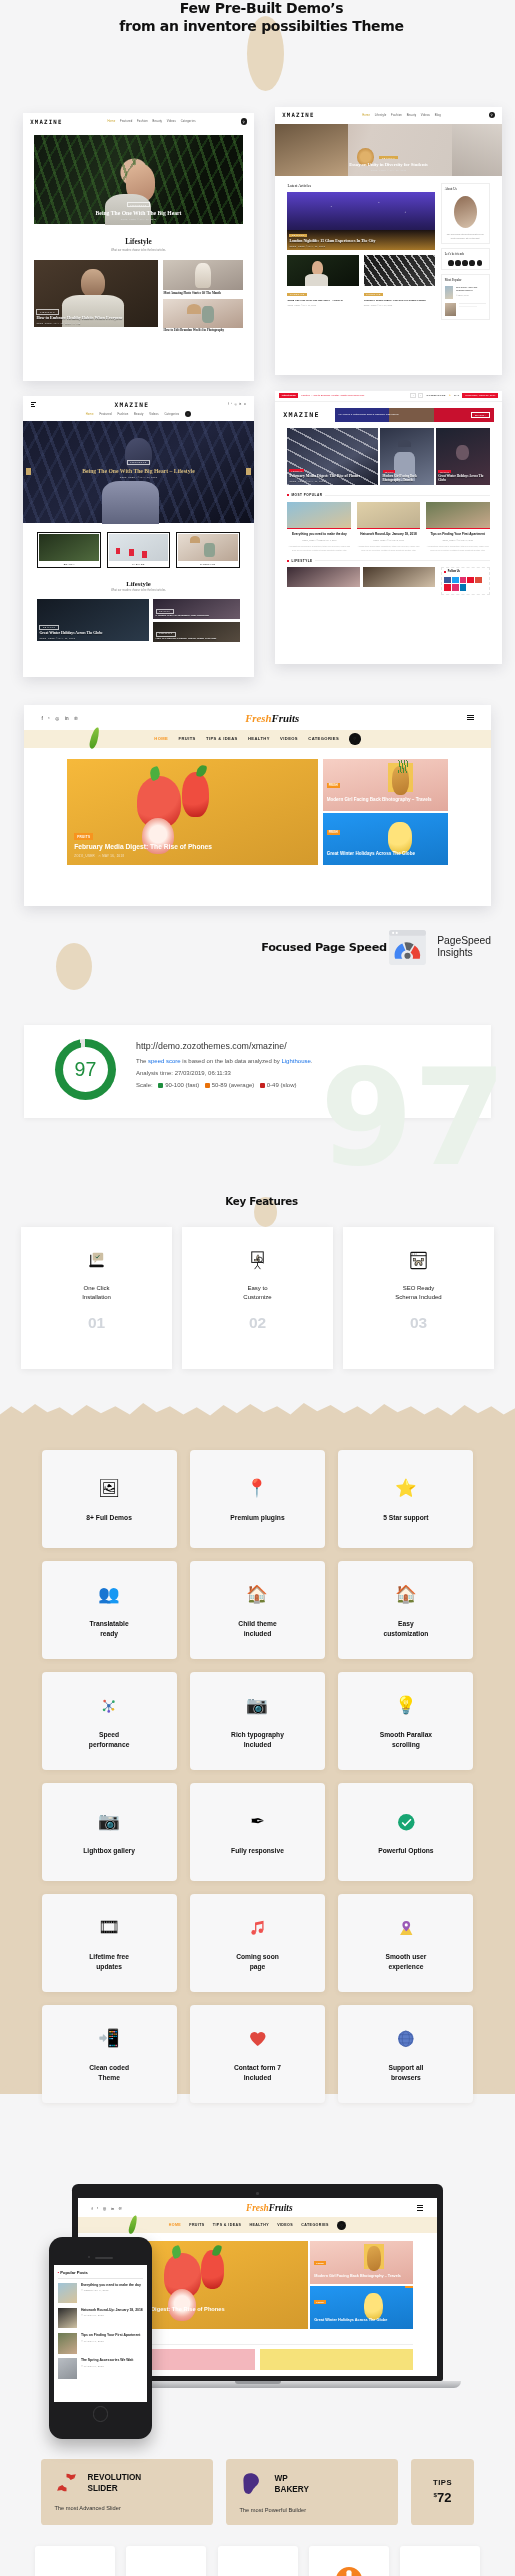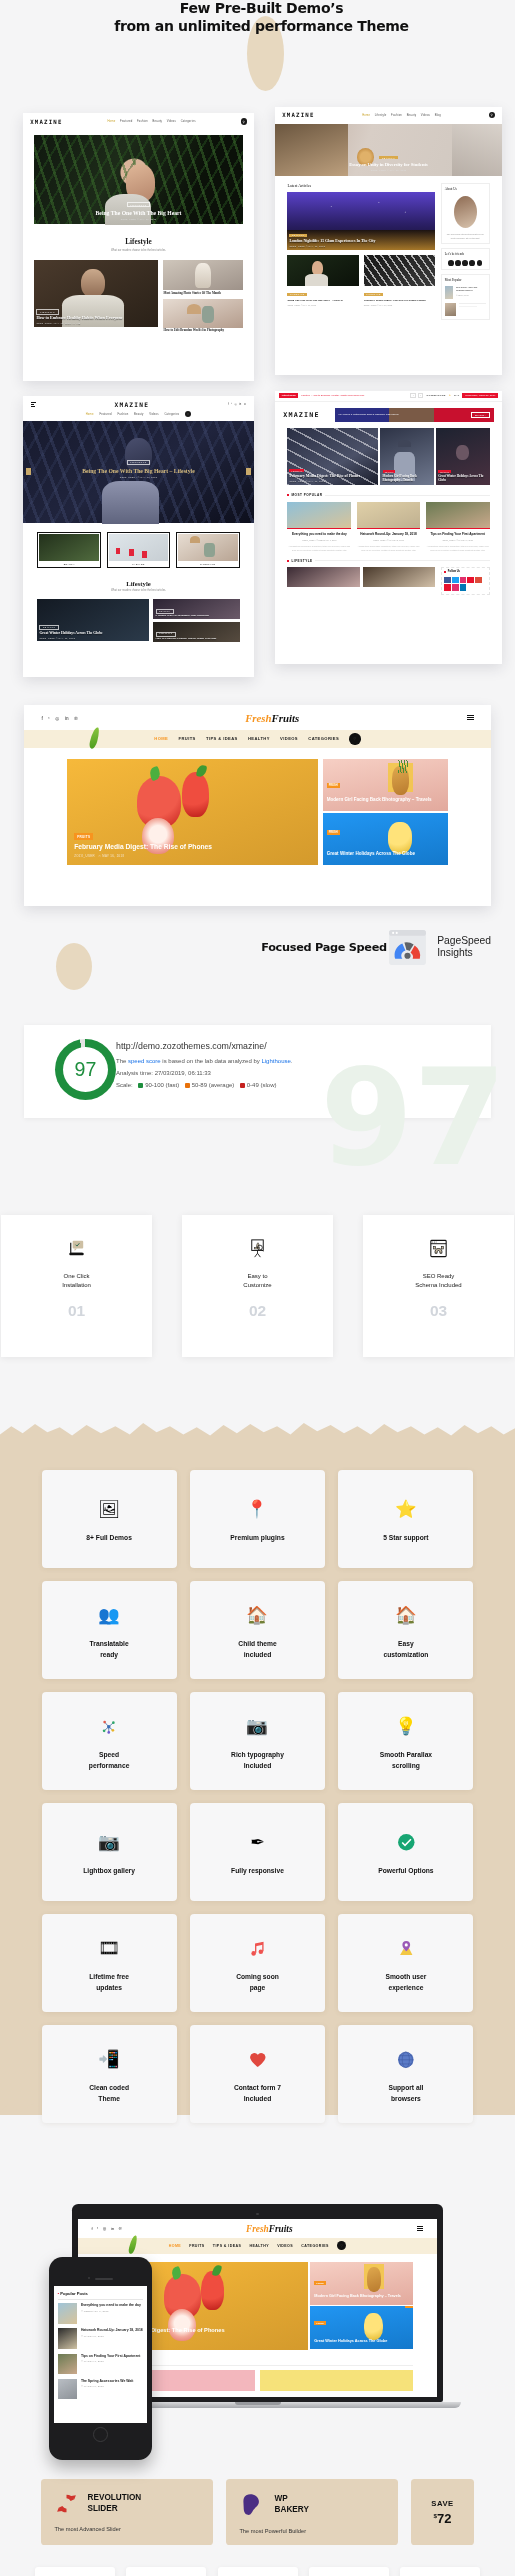--- a/index.html
+++ b/index.html
@@ -82,31 +82,31 @@
     font-family:"DejaVu Sans",sans-serif;
   }
   .donut {
     position:absolute; left:31px; top:14.4px; width:61px; height:61px; border-radius:50%;
     background:
       conic-gradient(#1e8e3e 0 97%, #e3e3e3 97% 100%);
     display:flex; align-items:center; justify-content:center;
   }
   .donut::after{content:"";position:absolute;width:45px;height:45px;border-radius:50%;background:#fff;}
   .donut b { position:relative; z-index:2; color:#1e8e3e; font-size:19.6px; font-weight:normal;}
-  .sp-right { position:absolute; left:92px; top:16.5px; }
+  .sp-right { position:absolute; left:112px; top:16.5px; }
   .sp-url { font-size:8.8px; color:#333; margin-bottom:6.7px; }
   .sp-line { font-size:6px; color:#555; margin-bottom:6.2px; }
   .sp-line a { color:#1a73e8; text-decoration:none; }
   .dot { display:inline-block;width:4.6px;height:4.6px;border-radius:1px;vertical-align:middle;margin:0 2.1px 1px 4.1px;}
 
   
   #keyfeat { height:206px; }
   #keyfeat .blob { width:23px; height:30px; left:246px; top:2.1px; }
   #keyfeat h2 { font-size:10.3px; }
-  .kf-row { display:flex; justify-content:center; gap:30px; margin-top:20.6px; }
+  .kf-row { display:flex; justify-content:center; gap:10px; margin-top:20.6px; }
   .kf-card {
     width:151px; height:142px; background:#fff;
     box-shadow:0 1px 7.2px rgba(0,0,0,.07);
     display:flex; flex-direction:column; align-items:center;
     padding-top:21.6px;
   }
   .kf-ico { width:23px; height:23px; }
   .kf-t { margin-top:12.4px; font-size:6px; color:#222; text-align:center; line-height:1.5; }
   .kf-n { margin-top:11.3px; font-size:15.5px; color:#d2d6dc; font-weight:bold; }
 
@@ -193,21 +193,21 @@
      display:flex; align-items:center; justify-content:center; }
 </style>
 </head>
 <body>
 
 <div class="sec" id="hero">
   <div class="headline-wrap">
     <div class="blob"></div>
     <h1 class="headline">
       <span>Few Pre-Built Demo’s</span><br>
-      <span>from an unlimited performance Theme</span>
+      <span>from an inventore possibilties Theme</span>
     </h1>
   </div>
 </div>
 
 <div class="sec" id="demos" style="height:592px;margin-top:-5.2px;">
 
   <div class="shot" style="left:23px; top:0px; width:231px; height:268px;">
     <div class="shot-topbar">
       <span class="logo-x">XMAZINE</span>
       <span class="mini-nav">
@@ -684,20 +684,24 @@
         <span>Scale:</span>
         <span class="dot" style="background:#1e8e3e"></span><span>90-100 (fast)</span>
         <span class="dot" style="background:#e8710a"></span><span>50-89 (average)</span>
         <span class="dot" style="background:#c5221f"></span><span>0-49 (slow)</span>
       </div>
     </div>
   </div>
 </div>
 
 <div class="sec" id="keyfeat">
+  <div class="headline-wrap">
+    <div class="blob"></div>
+    <h2 class="headline">Key Features</h2>
+  </div>
   <div class="kf-row">
     <div class="kf-card">
       <svg class="kf-ico" viewBox="0 0 48 48">
         <rect x="16" y="8" width="22" height="16" rx="2" fill="#cdbfa3"></rect>
         <path d="M20 24 l0 5 5-5z" fill="#cdbfa3"></path>
         <path d="M22 16 l3 3 5-6" stroke="#2f6b4f" stroke-width="2" fill="none"></path>
         <path d="M12 12 v22 h24" stroke="#111" stroke-width="2.4" fill="none"></path>
         <rect x="9" y="33" width="30" height="5" rx="2" fill="#111"></rect>
       </svg>
       <div class="kf-t">
@@ -1078,21 +1082,21 @@
           <path d="M14 8 c10-4 22 0 24 10 c2 9-6 13-10 18 c-3 4-4 10-10 10 c-7 0-9-7-9-14 c0-8-3-20 5-24z" fill="#4b2e83"></path>
         </svg>
         <div class="pl-name">
           <div>WP</div>
           <div>BAKERY</div>
         </div>
       </div>
       <div class="pl-sub">The most Powerful Builder</div>
     </div>
     <div class="save-box">
-      <div class="save-t">SAVE</div>
+      <div class="save-t">TIPS</div>
       <div class="save-v"><sup>$</sup><span>72</span></div>
     </div>
   </div>
   <div class="pl-row2">
     <div class="pl-ico-card">
       
     </div>
     <div class="pl-ico-card">
       
     </div>

